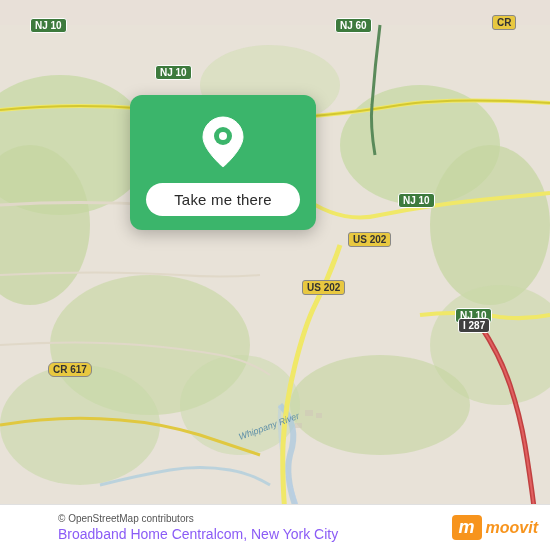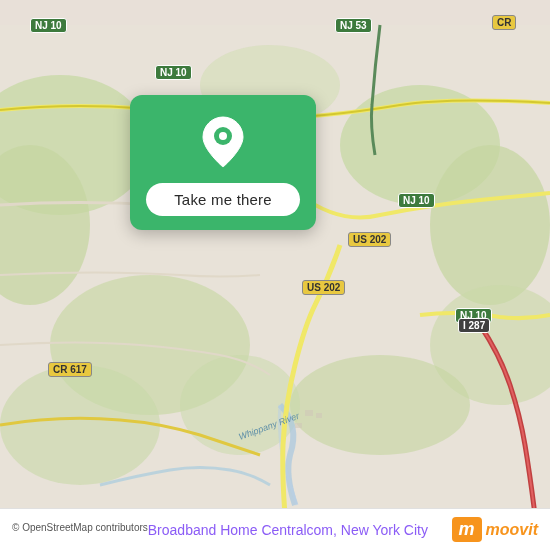--- a/index.html
+++ b/index.html
@@ -66,21 +66,22 @@
       background: white;
       padding: 8px 12px 8px 12px;
       display: flex;
       align-items: center;
       justify-content: space-between;
       border-top: 1px solid #e0e0e0;
     }
 
     #location-info {
       display: flex;
-      flex-direction: row;
+      flex-direction: column;
+      margin-left: 46px;
     }
 
     #copyright-text {
       font-size: 10px;
       color: #555;
       margin-bottom: 2px;
     }
 
     #location-name {
       font-size: 14px;
@@ -184,26 +185,26 @@
 
     <text x="240" y="415" font-size="9" fill="#6090a8" transform="rotate(-20, 240, 415)" font-style="italic">Whippany River</text>
 
     <rect x="305" y="385" width="8" height="6" fill="#d0c8b8" opacity="0.6"></rect>
     <rect x="316" y="388" width="6" height="5" fill="#d0c8b8" opacity="0.6"></rect>
     <rect x="295" y="398" width="7" height="5" fill="#d0c8b8" opacity="0.6"></rect>
   </svg>
 
   <div class="road-badge badge-green" style="top:18px; left:30px;">NJ 10</div>
   <div class="road-badge badge-green" style="top:65px; left:155px;">NJ 10</div>
-  <div class="road-badge badge-green" style="top:18px; left:335px;">NJ 53</div>
+  <div class="road-badge badge-green" style="top:18px; left:335px;">NJ 60</div>
   <div class="road-badge badge-green" style="top:193px; left:398px;">NJ 10</div>
   <div class="road-badge badge-green" style="top:308px; left:455px;">NJ 10</div>
   <div class="road-badge badge-yellow" style="top:232px; left:348px;">US 202</div>
   <div class="road-badge badge-yellow" style="top:280px; left:302px;">US 202</div>
-  <div class="road-badge badge-yellow" style="top:362px; left:48px;">CR 617</div>
+  <div class="road-badge badge-yellow" style="top:362px; left:48px;border-radius:6px;">CR 617</div>
   <div class="road-badge badge-red" style="top:318px; left:458px;">I 287</div>
   <div class="road-badge badge-yellow" style="top:15px; left:492px;">CR</div>
 
   <div id="popup-card">
 
     <div id="pin-icon-wrap">
       <svg width="44" height="54" viewBox="0 0 44 54" xmlns="http://www.w3.org/2000/svg">
 
         <path d="M22 2 C11 2 2 11 2 22 C2 35 22 52 22 52 C22 52 42 35 42 22 C42 11 33 2 22 2 Z" fill="white" stroke="white" stroke-width="1"></path>
 

